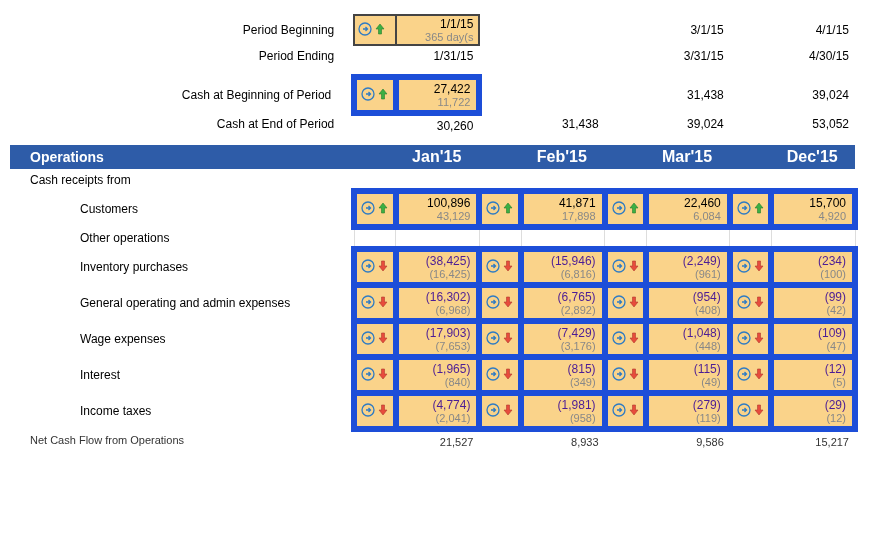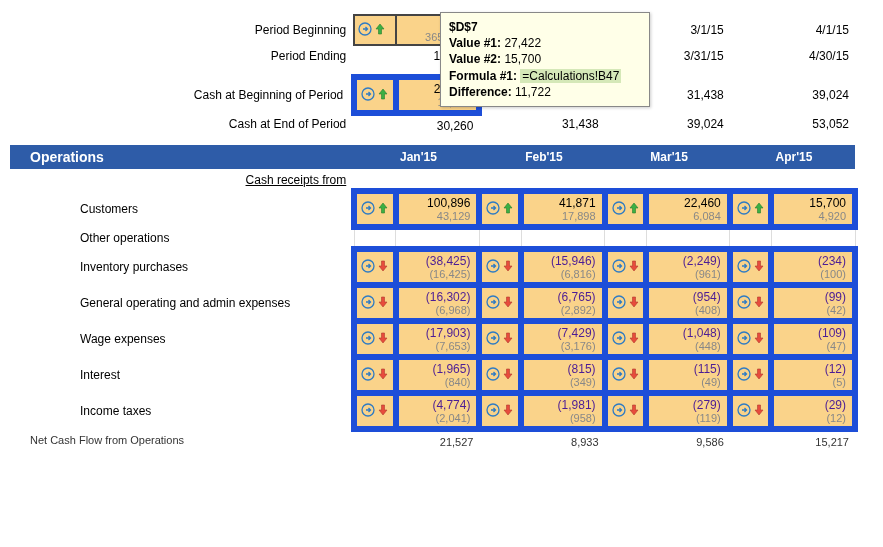--- a/index.html
+++ b/index.html
@@ -8,28 +8,28 @@
     padding: 0;
     font-family: Arial, sans-serif;
     font-size: 12px;
     color: #000;
     background: #fff;
     width: 883px;
   }
   .wrap { position: relative; padding: 15px 25px 10px 10px; }
   table { border-collapse: collapse; width: 100%; table-layout: fixed; }
   td { padding: 2px 4px; vertical-align: middle; height: 22px; }
-  .col-label { width: 330px; text-align: right; padding-right: 8px; }
+  .col-label { width: 330px; text-align: right; padding-right: 20px; }
   .col-icon  { width: 40px; text-align: left; }
   .col-val   { width: 80px; text-align: right; padding-right: 6px; }
   .indent2 { padding-left: 70px; text-align: left; }
-  .indent0 { padding-left: 20px; text-align: right; text-decoration: underline; }
+  .indent0 { padding-left: 20px; text-align: left; }
   .hdr-row td { background: #2E5CA8; color: #fff; font-weight: bold; height: 24px; }
   .hdr-row .col-label { text-align: left; padding-left: 20px; font-size: 14px; }
-  .hdr-row .col-val { text-align: left; font-size: 12px; }
+  .hdr-row .col-val { text-align: center; font-size: 16px; }
   .hl { background: #FAD38A; }
   .hl-border { border: 6px solid #1d4ed8; }
   .sel { outline: 2px solid #444; outline-offset: -1px; }
   .neg { color: #4c1d95; }
   .sub { color: #888; font-size: 11px; }
   .net-row td { font-size: 11px; color: #333; }
   .net-row .col-label { text-align: left; padding-left: 20px; }
   .icon-wrap { display: inline-flex; align-items: center; gap: 2px; }
   svg { display: block; }
   .tooltip {
@@ -46,27 +46,20 @@
   }
   .tooltip .tt-ref { font-weight: bold; }
   .tooltip .tt-line b { font-weight: bold; }
   .tooltip .formula { background: #D5E8B8; padding: 0 2px; }
 </style>
 </head>
 <body>
 
 <div class="wrap">
 
-  <div class="tooltip">
-    <div class="tt-ref">$D$7</div>
-    <div class="tt-line"><b>Value #1:</b> <span>27,422</span></div>
-    <div class="tt-line"><b>Value #2:</b> <span>15,700</span></div>
-    <div class="tt-line"><b>Formula #1:</b> <span class="formula">=Calculations!B47</span></div>
-    <div class="tt-line"><b>Difference:</b> <span>11,722</span></div>
-  </div>
 
   <table>
     <colgroup>
       <col style="width:330px">
       <col style="width:40px">
         <col style="width:80px">
       <col style="width:40px">
         <col style="width:80px">
       <col style="width:40px">
         <col style="width:80px">
@@ -159,21 +152,21 @@
 
     <tr class="hdr-row">
       <td class="col-label">Operations</td>
       <td></td>
           <td class="col-val">Jan'15</td>
       <td></td>
           <td class="col-val">Feb'15</td>
       <td></td>
           <td class="col-val">Mar'15</td>
       <td></td>
-          <td class="col-val">Apr'15</td>
+          <td class="col-val">Dec'15</td>
     </tr>
 
     <tr>
       <td class="col-label indent0">Cash receipts from</td>
       <td colspan="8"></td>
     </tr>
 
     <tr>
       <td class="col-label indent2">Customers</td>
       <td class="col-icon hl hl-border"><span class="icon-wrap">

